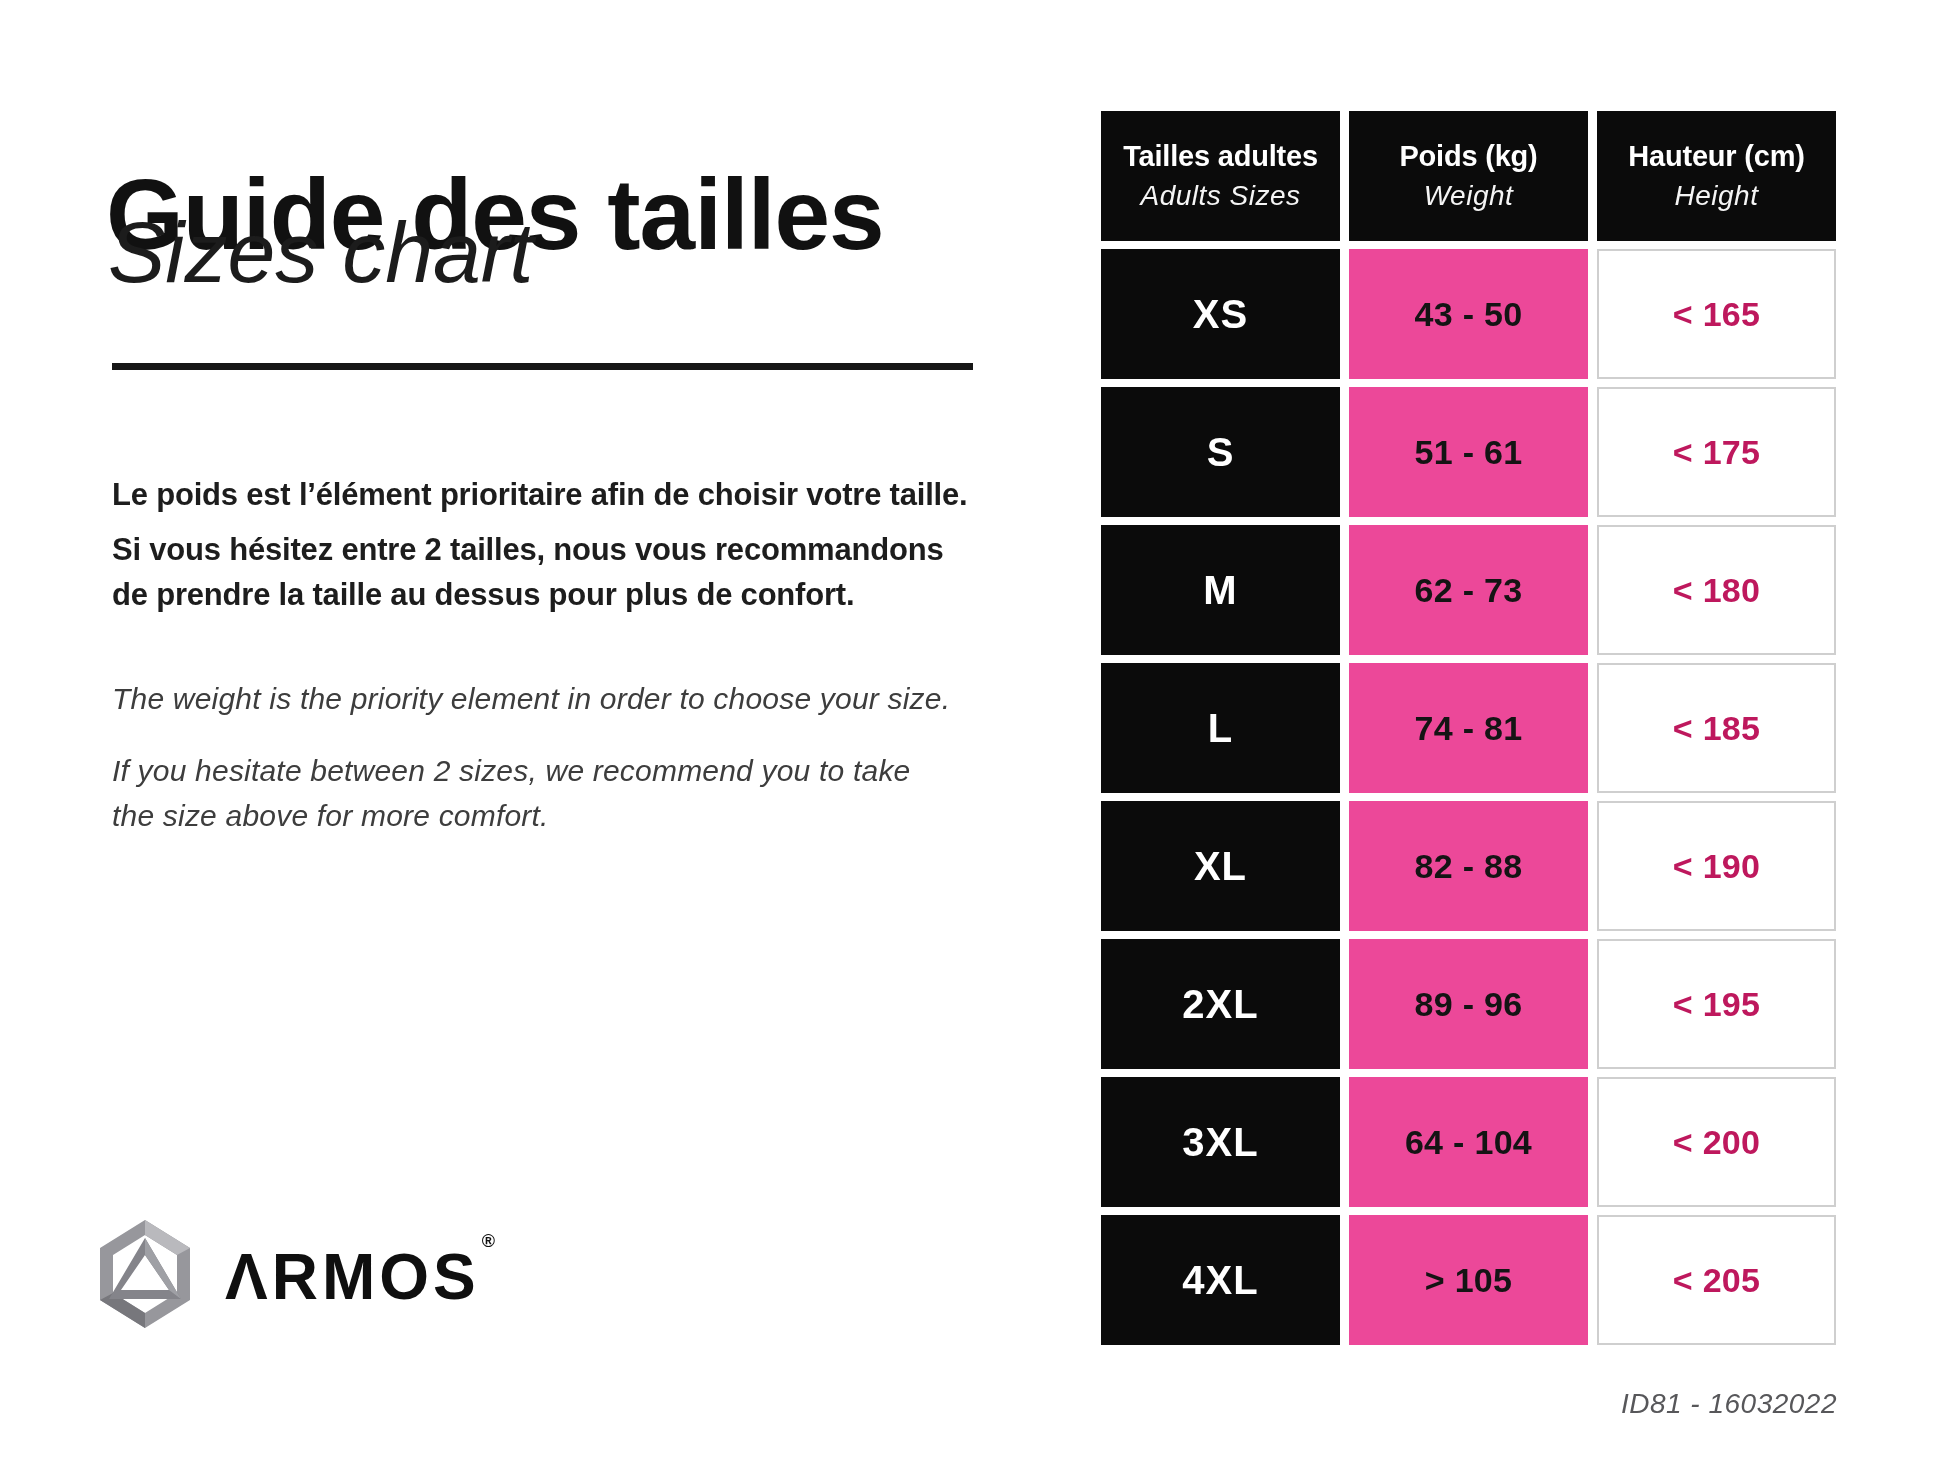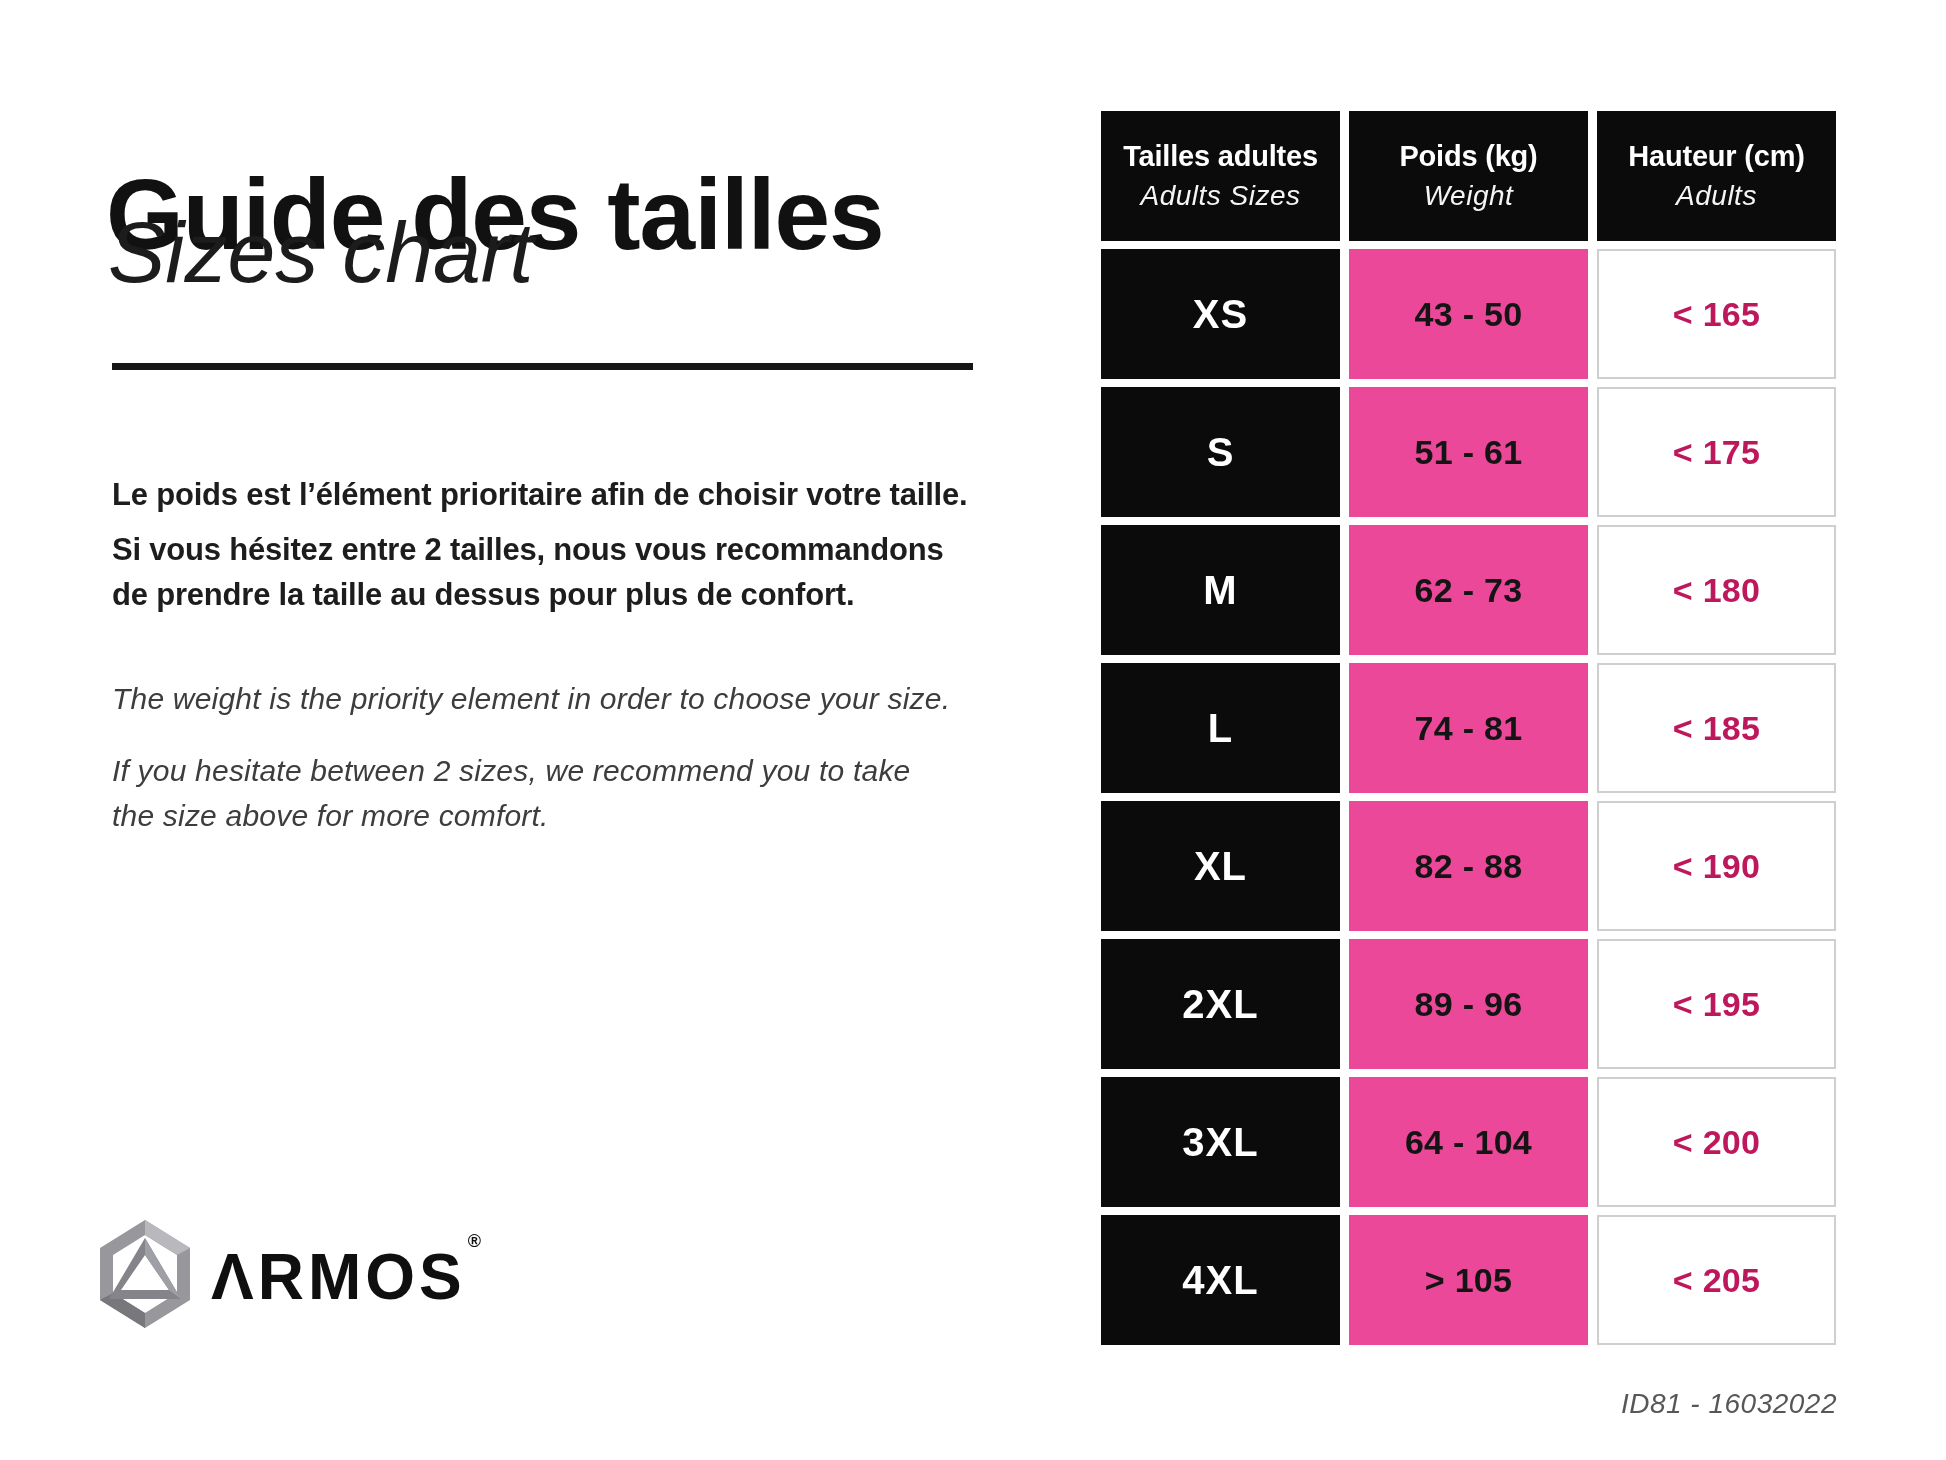--- a/index.html
+++ b/index.html
@@ -38,21 +38,21 @@
     line-height:45px;letter-spacing:0.2px;
   }
   .fr1{top:441px;}
   .fr2{top:496px;}
   .en1{top:646px;}
   .en2{top:718px;}
 
   
   .brand{
     position:absolute;left:95px;top:1218px;
-    display:flex;align-items:center;gap:16px;
+    display:flex;align-items:center;gap:30px;
   }
   .brand svg{display:block;}
   .wordmark{
     font-size:64px;font-weight:700;letter-spacing:4px;
     color:#0f0f0f;line-height:64px;position:relative;white-space:nowrap;
   }
   .wordmark sup{
     font-size:18px;font-weight:700;letter-spacing:0;
     position:relative;top:-30px;left:2px;
   }
@@ -122,21 +122,21 @@
     <div class="cell head">
       <div class="h-fr">Tailles adultes</div>
       <div class="h-en">Adults Sizes</div>
     </div>
     <div class="cell head">
       <div class="h-fr">Poids (kg)</div>
       <div class="h-en">Weight</div>
     </div>
     <div class="cell head">
       <div class="h-fr">Hauteur (cm)</div>
-      <div class="h-en">Adults</div>
+      <div class="h-en">Height</div>
     </div>
 
     <div class="cell size">XS</div>
     <div class="cell weight">43 - 50</div>
     <div class="cell height">&lt; 165</div>
 
     <div class="cell size">S</div>
     <div class="cell weight">51 - 61</div>
     <div class="cell height">&lt; 175</div>
 

